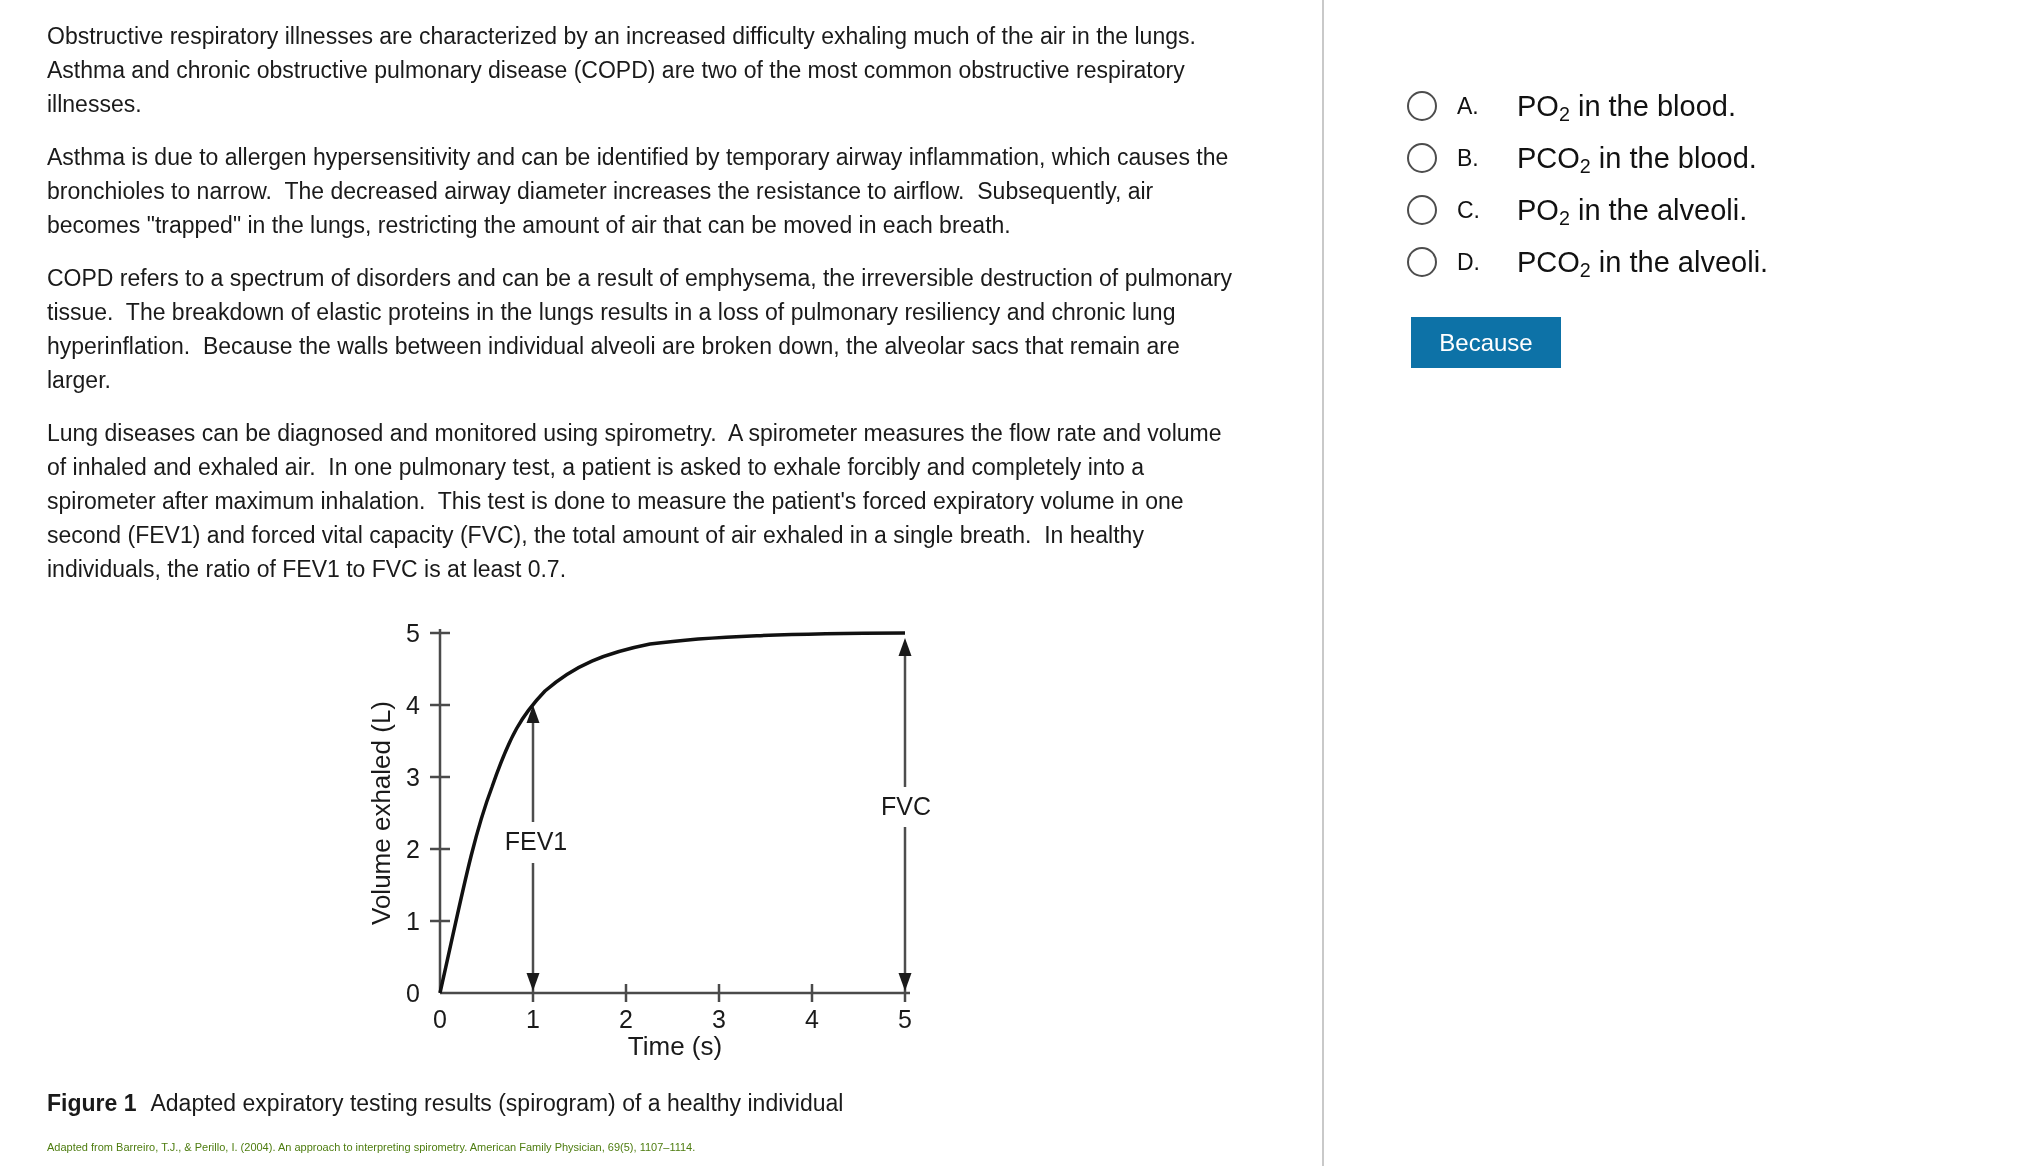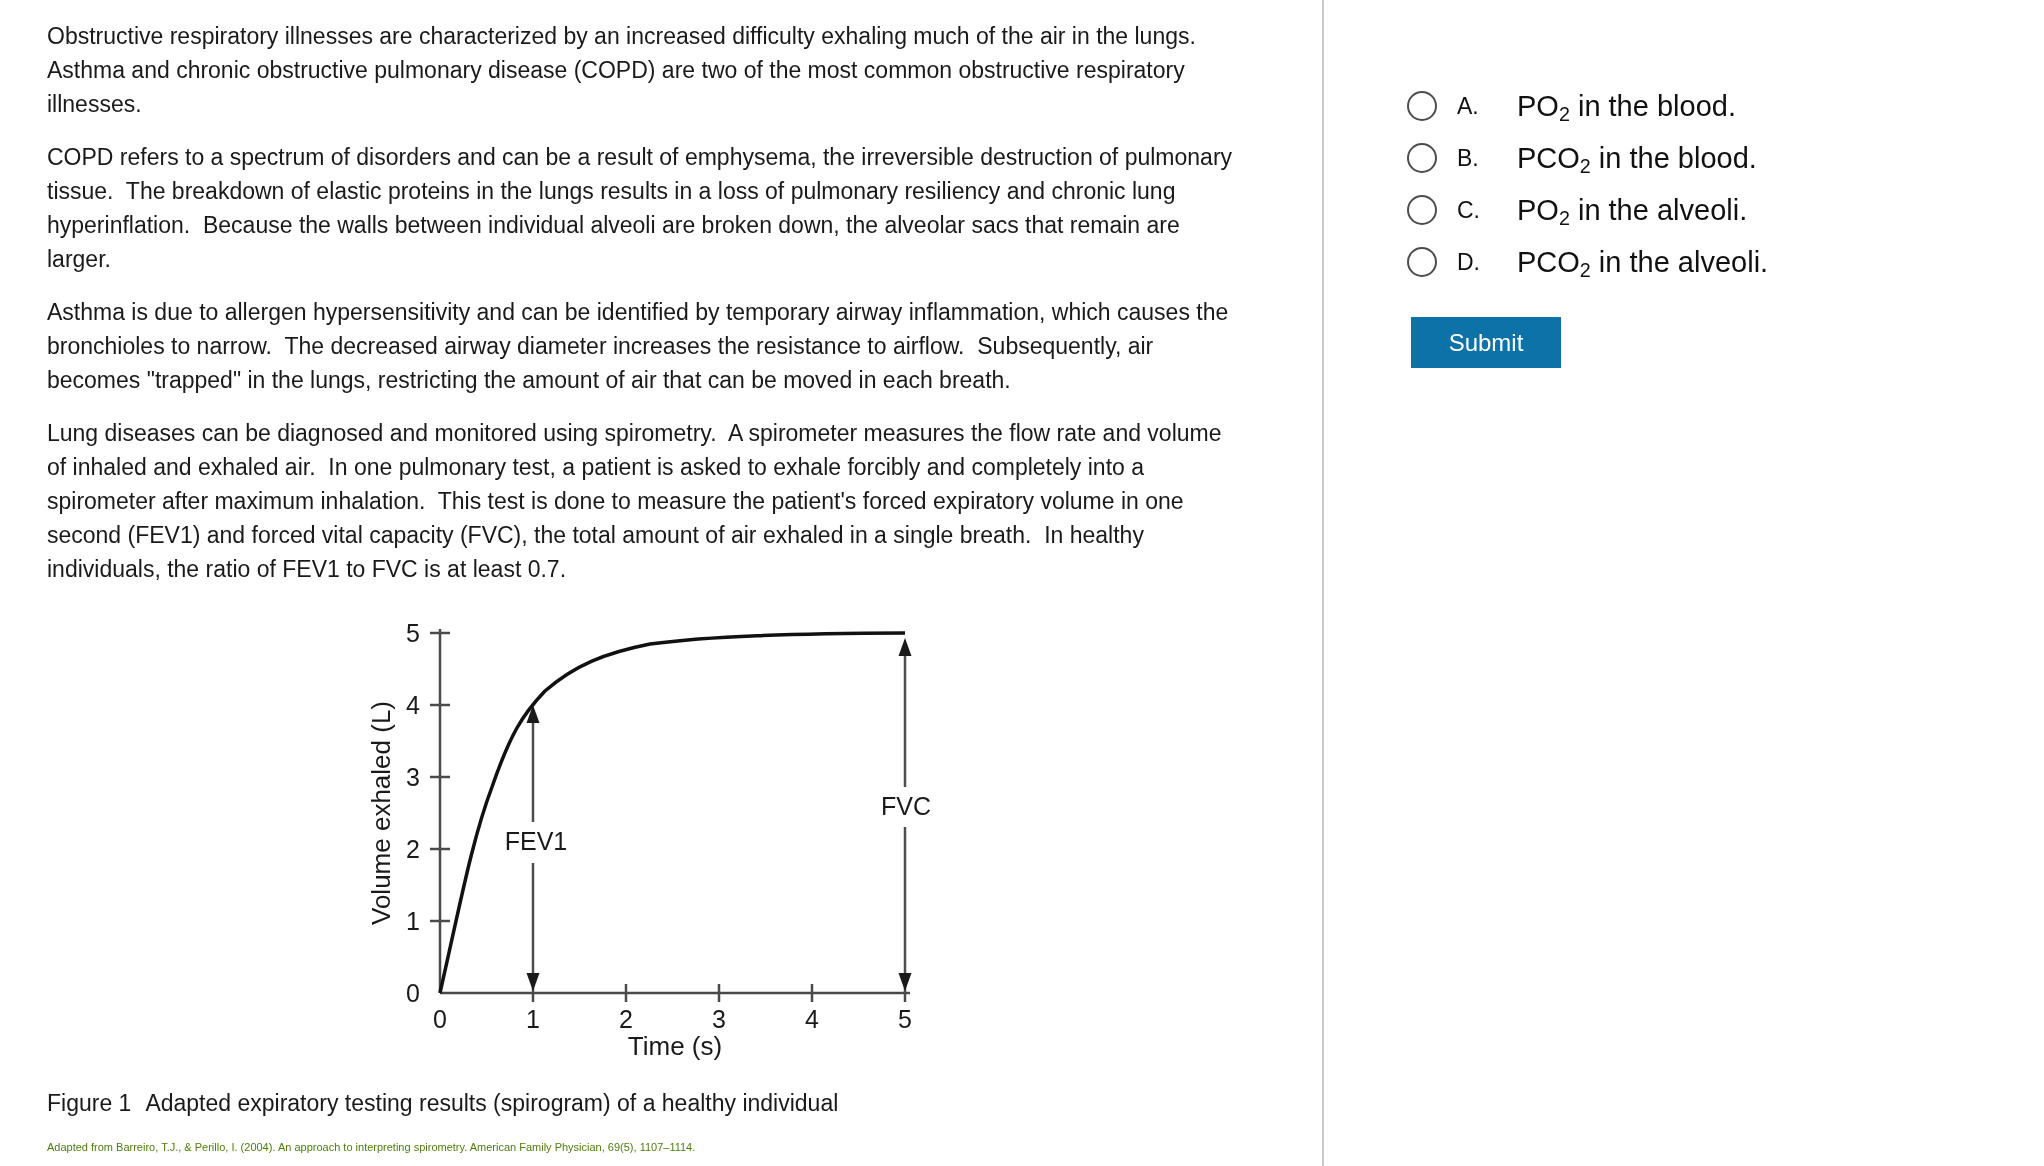--- a/index.html
+++ b/index.html
@@ -5,21 +5,21 @@
   * { margin:0; padding:0; box-sizing:border-box; }
   html,body { width:2044px; height:1166px; background:#ffffff; overflow:hidden;
               font-family:"Liberation Sans","DejaVu Sans",sans-serif; color:#000; }
   .stage { position:relative; width:1720px; height:1166px; background:#fff; }
 
   
   .passage { position:absolute; left:47px; top:19px; width:1275px; }
   .passage p { font-size:23px; line-height:34px; margin:0 0 19px 0; white-space:pre-wrap; color:#1a1a1a; }
 
   .figure-caption { position:absolute; left:47px; top:1090px; font-size:23px; color:#1a1a1a; white-space:nowrap; }
-  .figure-caption b { font-weight:normal; margin-right:14px; }
+  .figure-caption b { font-weight:bold; margin-right:14px; }
   .source-note { position:absolute; left:47px; top:1141px; font-size:11px; color:#4d7c0f; white-space:nowrap; }
 
   
   .chart { position:absolute; left:360px; top:615px; width:600px; height:445px; }
   .chart text { font-family:"Liberation Sans","DejaVu Sans",sans-serif; fill:#1a1a1a; }
 
   
   .divider { position:absolute; left:1322px; top:0; width:2px; height:1166px; background:#c9c9c9; }
 
   
@@ -37,27 +37,27 @@
 </style>
 </head>
 <body>
 
 <div class="stage">
 
   <div class="passage">
     <p>Obstructive respiratory illnesses are characterized by an increased difficulty exhaling much of the air in the lungs.
 Asthma and chronic obstructive pulmonary disease (COPD) are two of the most common obstructive respiratory
 illnesses.</p>
+    <p>Asthma is due to allergen hypersensitivity and can be identified by temporary airway inflammation, which causes the
+bronchioles to narrow.  The decreased airway diameter increases the resistance to airflow.  Subsequently, air
+becomes "trapped" in the lungs, restricting the amount of air that can be moved in each breath.</p>
     <p>COPD refers to a spectrum of disorders and can be a result of emphysema, the irreversible destruction of pulmonary
 tissue.  The breakdown of elastic proteins in the lungs results in a loss of pulmonary resiliency and chronic lung
 hyperinflation.  Because the walls between individual alveoli are broken down, the alveolar sacs that remain are
 larger.</p>
-    <p>Asthma is due to allergen hypersensitivity and can be identified by temporary airway inflammation, which causes the
-bronchioles to narrow.  The decreased airway diameter increases the resistance to airflow.  Subsequently, air
-becomes "trapped" in the lungs, restricting the amount of air that can be moved in each breath.</p>
     <p>Lung diseases can be diagnosed and monitored using spirometry.  A spirometer measures the flow rate and volume
 of inhaled and exhaled air.  In one pulmonary test, a patient is asked to exhale forcibly and completely into a
 spirometer after maximum inhalation.  This test is done to measure the patient's forced expiratory volume in one
 second (FEV1) and forced vital capacity (FVC), the total amount of air exhaled in a single breath.  In healthy
 individuals, the ratio of FEV1 to FVC is at least 0.7.</p>
   </div>
 
   <svg class="chart" viewBox="0 0 600 445" width="600" height="445">
 
     <line x1="80" y1="14" x2="80" y2="378" stroke="#4a4a4a" stroke-width="2.5"></line>
@@ -144,15 +144,15 @@
     <span class="letter">C.</span>
     <span class="opt-text"><span>PO</span><span class="sub">2</span><span> in the alveoli.</span></span>
   </div>
 
   <div class="option opt-d">
     <span class="radio"></span>
     <span class="letter">D.</span>
     <span class="opt-text"><span>PCO</span><span class="sub">2</span><span> in the alveoli.</span></span>
   </div>
 
-  <button class="submit-btn">Submit</button>
+  <button class="submit-btn">Because</button>
 
 </div>
 
 </body></html>

